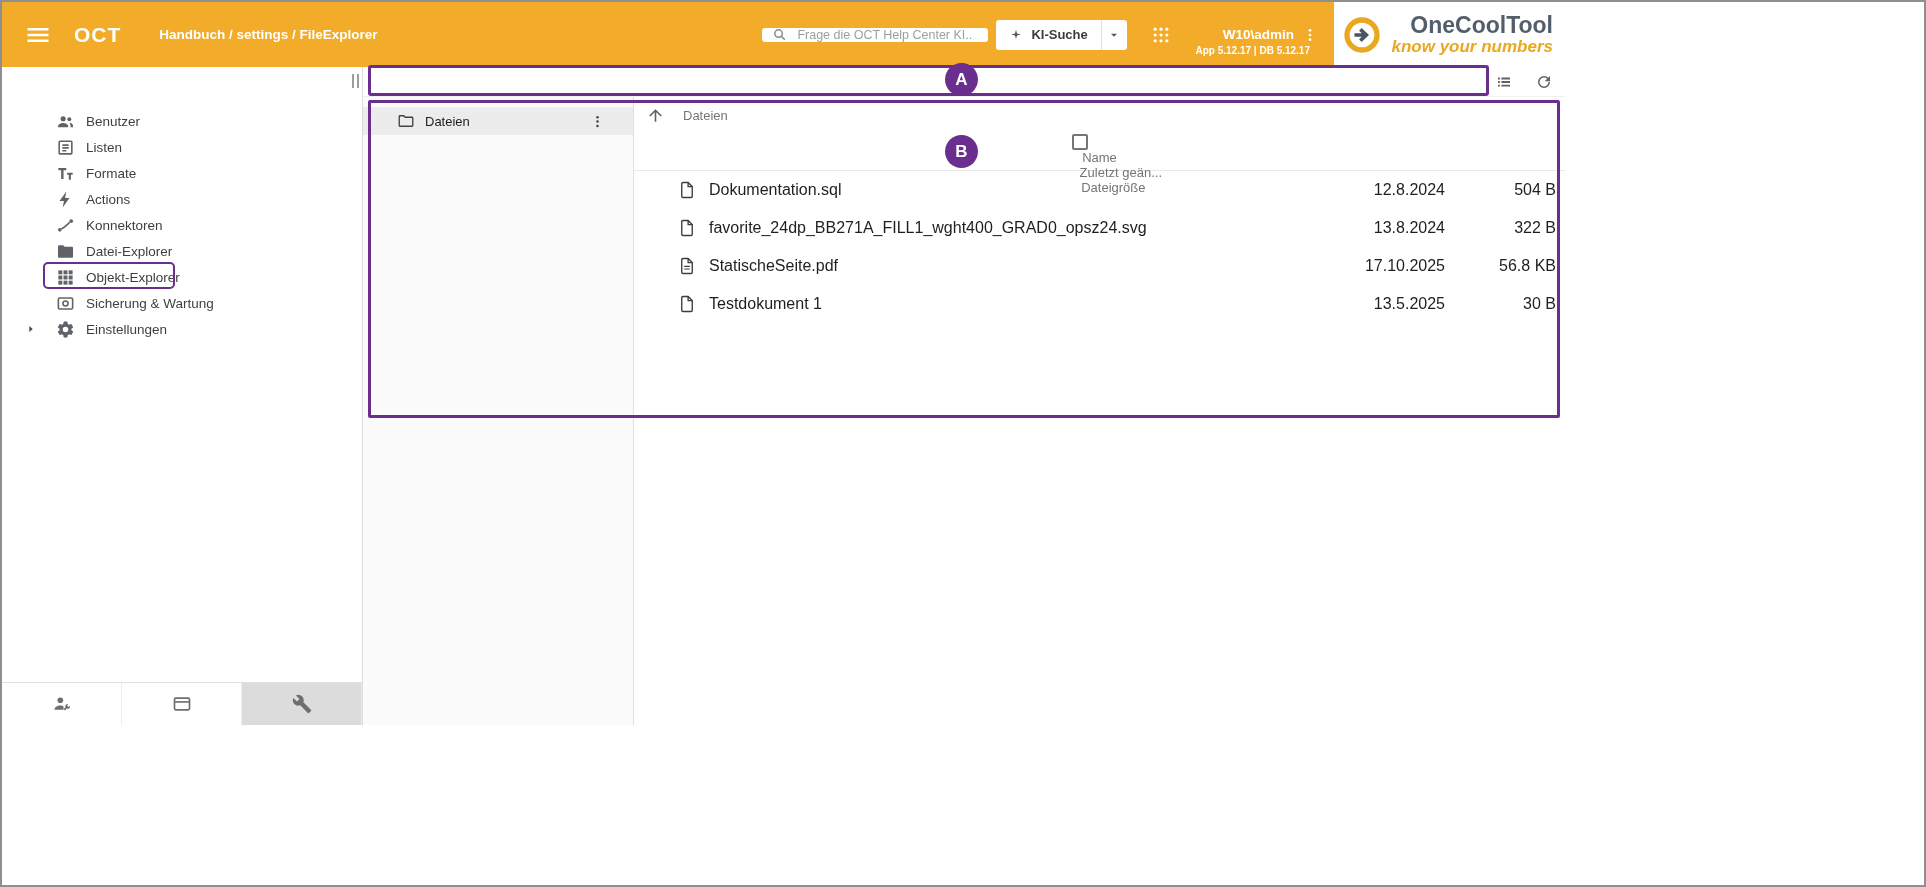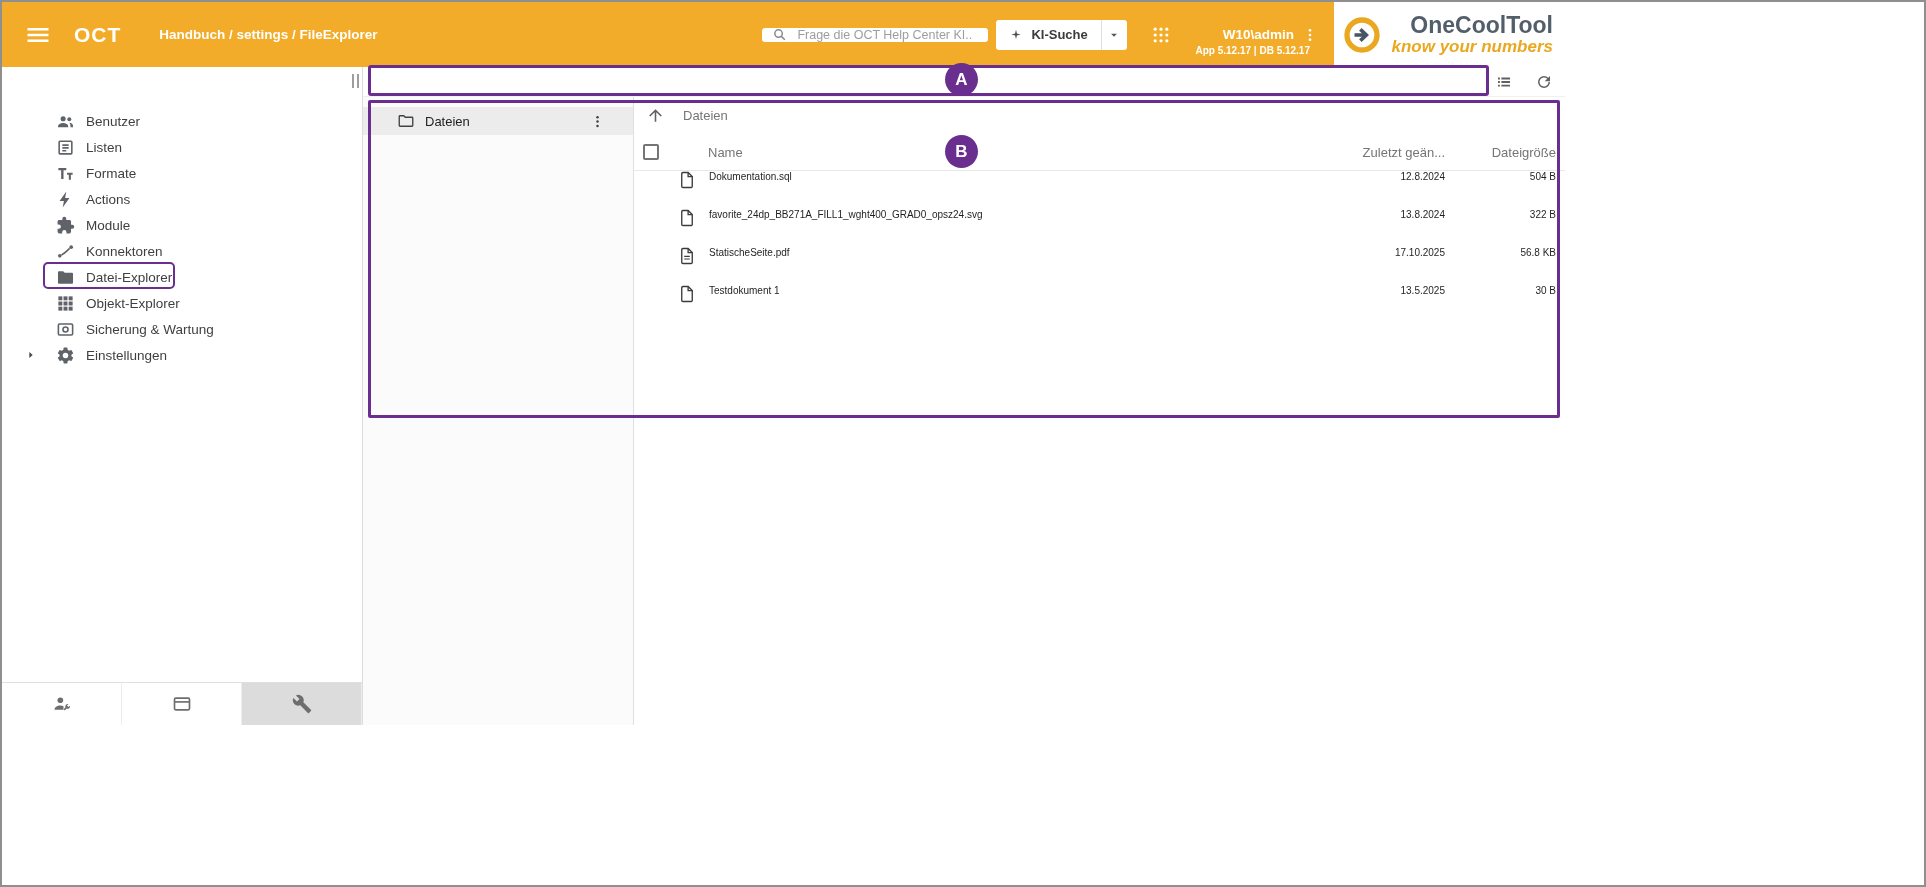--- a/index.html
+++ b/index.html
@@ -87,27 +87,27 @@
     margin-top: 10px; height: 28px; display: flex; align-items: center;
     background: #ececec; padding: 0 28px 0 34px; color: #212121; font-size: 13px; cursor: pointer;
   }
   .tree-item .f-icon { width: 18px; height: 18px; color: #424242; margin-right: 10px; }
   .tree-item .kebab { margin-left: auto; color: #424242; cursor: pointer; }
 
   
   .file-panel { position: absolute; left: 632px; top: 95px; width: 931px; height: 628px; background: #fff; }
   .path-row { height: 37px; display: flex; align-items: center; padding-left: 12px; gap: 18px; color: #757575; font-size: 13px; }
   .path-row .up-icon { width: 19px; height: 19px; color: #616161; cursor: pointer; }
-  .header-row { height: 37px; display: flex; align-items: center; border-bottom: 1px solid #e8e8e8; color: #757575; font-size: 13px; }
+  .header-row { height: 37px; display: flex; align-items: center; border-bottom: 1px solid #e8e8e8; color: #757575; font-size: 13px; flex-direction: column; }
   .c-check { width: 74px; padding-left: 9px; display: flex; align-items: center; }
   .checkbox { width: 16px; height: 16px; border: 2px solid #757575; border-radius: 2px; background: #fff; cursor: pointer; }
   .c-name { flex: 1; }
   .c-mod { width: 145px; text-align: right; padding-right: 10px; }
   .c-size { width: 110px; text-align: right; padding-right: 9px; }
-  .file-row { height: 38px; display: flex; align-items: flex-start; font-size: 10px; color: #1f1f1f; cursor: pointer; }
+  .file-row { height: 38px; display: flex; align-items: center; font-size: 16px; color: #1f1f1f; cursor: pointer; }
   .r-spacer { width: 44px; flex: none; }
   .doc-icon { width: 18px; height: 18px; color: #3c3c3c; margin-right: 13px; flex: none; }
 
   
   .ann { position: absolute; pointer-events: none; }
   .ann-rect-a { left: 366px; top: 63px; width: 1121px; height: 31px; border: 3px solid #6a2e8f; border-radius: 3px; }
   .ann-rect-b { left: 366px; top: 98px; width: 1192px; height: 318px; border: 3px solid #6a2e8f; border-radius: 2px; }
   .ann-nav-box { left: 41px; top: 260px; width: 132px; height: 27px; border: 2.5px solid #6a2e8f; border-radius: 5px; }
   .ann-circle {
     width: 33px; height: 33px; border-radius: 50%; background: #6a2e8f; color: #fff;
@@ -239,29 +239,20 @@
         <div class="nav-item">
           <span class="nav-gutter"></span>
           <span class="nav-icon">
             <svg viewBox="0 0 24 24" fill="currentColor">
                 <path d="M13 2L4.5 14H10l-1.5 8L17 10h-5.5L13 2z"></path>
               </svg>
           </span>
           <span>Actions</span>
         </div>
 
-        <div class="nav-item">
-          <span class="nav-gutter"></span>
-          <span class="nav-icon">
-            <svg viewBox="0 0 24 24" fill="currentColor">
-                <path d="M20.5 11H19V7c0-1.1-.9-2-2-2h-4V3.5a2.5 2.5 0 0 0-5 0V5H4c-1.1 0-2 .9-2 2v3.8h1.5a2.7 2.7 0 0 1 0 5.4H2V20c0 1.1.9 2 2 2h3.8v-1.5a2.7 2.7 0 0 1 5.4 0V22H17c1.1 0 2-.9 2-2v-4h1.5a2.5 2.5 0 0 0 0-5z"></path>
-              </svg>
-          </span>
-          <span>Module</span>
-        </div>
 
         <div class="nav-item">
           <span class="nav-gutter"></span>
           <span class="nav-icon">
             <svg viewBox="0 0 24 24">
                 <circle cx="4.8" cy="17.5" r="2.3" fill="currentColor"></circle>
                 <circle cx="19.2" cy="6.5" r="2.3" fill="currentColor"></circle>
                 <path d="M6.8 16.3C11 14.8 13.5 11.5 17.2 8" fill="none" stroke="currentColor" stroke-width="2"></path>
               </svg>
           </span>

